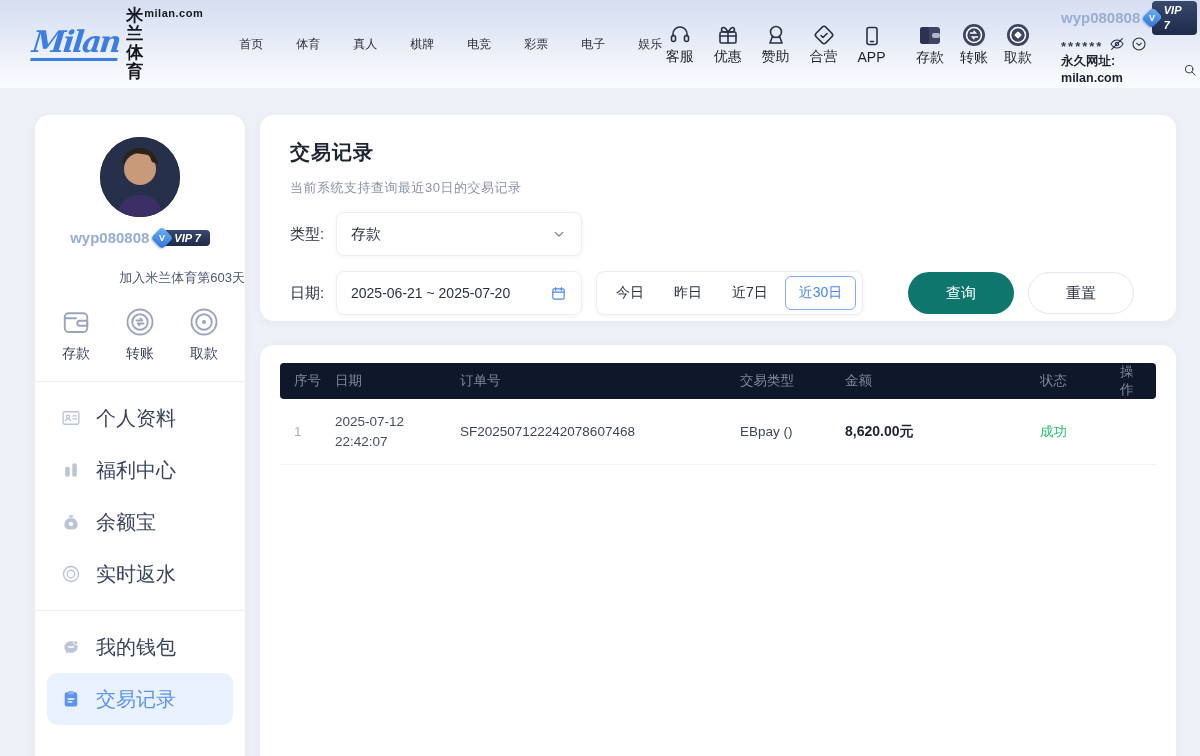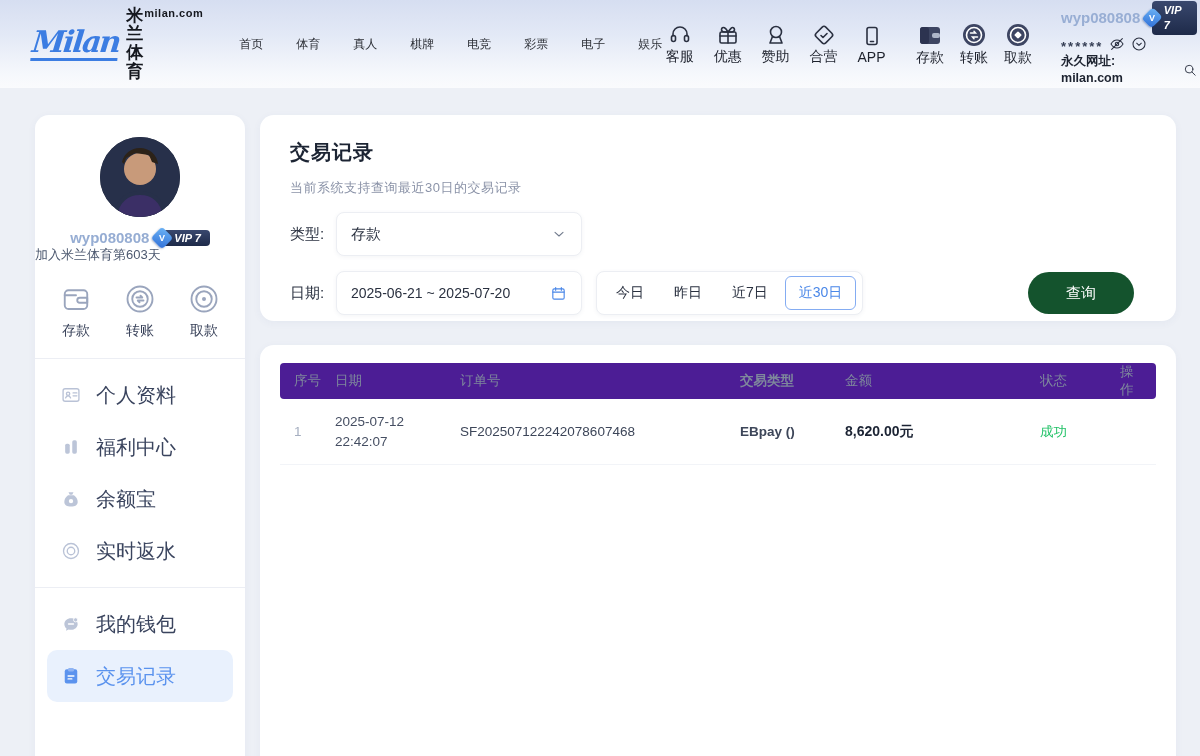--- a/index.html
+++ b/index.html
@@ -40,21 +40,21 @@
   .masked { font-size:13px; font-weight:bold; color:#353e54; letter-spacing:2px; line-height:1; padding-top:4px; }
   .user-line3 { display:flex; align-items:center; gap:3px; font-size:12.5px; color:#1d2330; font-weight:600; margin-top:0; }
   .avatar { border-radius:50%; overflow:hidden; flex:none; background:#232a3e; }
 
   
   .sidebar { position:absolute; left:35px; top:115px; width:210px; height:680px;
     background:#fff; border-radius:14px; box-shadow:0 2px 8px rgba(60,80,130,.05); }
   .avatar-lg { width:80px; height:80px; margin:22px auto 0; }
   .side-name-row { display:flex; align-items:center; justify-content:center; gap:5px; margin-top:12px; }
   .side-name { font-size:15px; color:#96add3; font-weight:600; }
-  .side-joined { text-align:left; font-size:13px; color:#4c586f; margin-top:0; }
+  .side-joined { text-align:right; font-size:13px; color:#4c586f; margin-top:23px; }
   .quick-row { display:flex; justify-content:space-between; padding:20px 26px 18px; }
   .quick-item { display:flex; flex-direction:column; align-items:center; gap:8px; cursor:pointer; }
   .quick-item .q-ic { stroke:#9aa5bd; fill:none; stroke-width:1.5; stroke-linecap:round; stroke-linejoin:round; }
   .quick-item .lab { font-size:14px; color:#39425a; }
   .divider { height:1px; background:#eceef4; margin:0 0; }
   .menu { padding:10px 12px; }
   .menu-item { display:flex; align-items:center; gap:15px; height:52px; padding:0 14px;
     border-radius:10px; cursor:pointer; }
   .menu-item .m-ic { stroke:#b9c2d6; fill:none; stroke-width:1.6; stroke-linecap:round; stroke-linejoin:round; flex:none; }
   .menu-item .m-icf { fill:#bcc5d8; flex:none; }
@@ -74,34 +74,34 @@
     display:flex; align-items:center; justify-content:space-between; padding:0 14px;
     box-shadow:0 1px 4px rgba(80,95,130,.07); cursor:pointer; }
   .select-box .val { font-size:15px; color:#2a3140; }
   .range-group { display:flex; align-items:center; gap:4px; border:1px solid #eceef3; border-radius:8px;
     height:44px; margin-left:14px; padding:8px 6px; background:#fff; box-shadow:0 1px 4px rgba(80,95,130,.07); }
   .range-item { font-size:14px; color:#2a3140; padding:7px 13px; cursor:pointer; white-space:nowrap; }
   .range-item.active { color:#4a87e8; border:1px solid #84acf2; border-radius:6px; }
   .btns { position:absolute; right:12px; top:0; height:44px; display:flex; gap:14px; align-items:center; }
   .btn { width:106px; height:42px; border-radius:21px; font-size:15px; display:flex;
     align-items:center; justify-content:center; cursor:pointer; }
-  .btn-primary { background:#14532d; color:#fff; }
+  .btn-primary { background:#0f766e; color:#fff; }
   .btn-ghost { background:#fff; color:#2a3140; border:1px solid #e4e7ee; }
 
   
   .table-card { position:absolute; left:260px; top:345px; width:916px; height:430px;
     background:#fff; border-radius:14px; padding:18px 20px; box-shadow:0 2px 8px rgba(60,80,130,.05); }
-  .t-head { display:flex; align-items:center; height:36px; background:#4c1d95; border-radius:4px;
+  .t-head { display:flex; align-items:center; height:36px; background:#0f172a; border-radius:4px;
     color:#7e889c; font-size:13.5px; }
   .t-row { display:flex; align-items:center; height:66px; border-bottom:1px solid #f2f4f8;
     font-size:13.5px; color:#3d4659; }
   .c1 { width:55px; padding-left:14px; flex:none; }
   .c2 { width:125px; flex:none; }
   .c3 { width:280px; flex:none; }
-  .c4 { width:105px; flex:none;font-weight:bold; }
+  .c4 { width:105px; flex:none; }
   .c5 { width:195px; flex:none; }
   .c6 { width:80px; flex:none; }
   .c7 { flex:1; text-align:left; padding-right:10px; }
   .row-no { color:#a5aec0; }
   .cell-date { line-height:1.45; color:#454e62; }
   .amount { font-size:14px; font-weight:700; color:#1b2333; }
   .status-ok { color:#23c268; }
 </style>
 </head>
 <body>
@@ -356,20 +356,21 @@
         </svg>
       </div>
       <div class="range-group">
         <span class="range-item">今日</span>
         <span class="range-item">昨日</span>
         <span class="range-item">近7日</span>
         <span class="range-item active">近30日</span>
       </div>
       <div class="btns">
         <div class="btn btn-primary">查询</div>
+        <div class="btn btn-ghost">重置</div>
       </div>
     </div>
   </div>
 
   <div class="table-card">
     <div class="t-head">
       <span class="c1">序号</span>
       <span class="c2">日期</span>
       <span class="c3">订单号</span>
       <span class="c4">交易类型</span>

